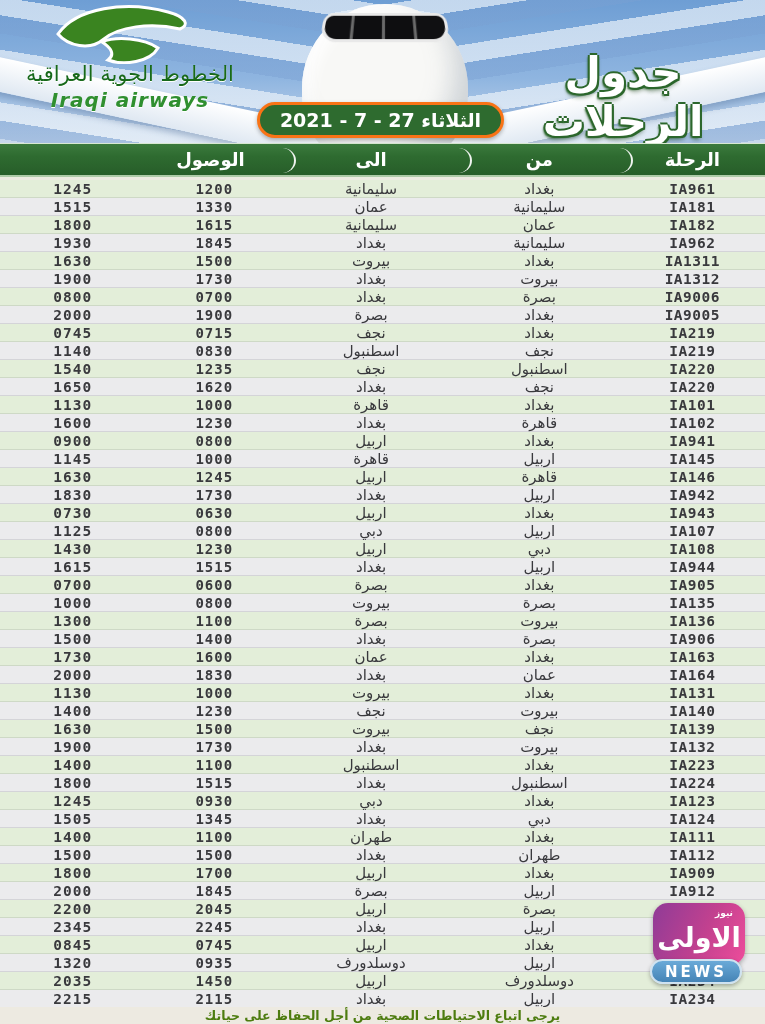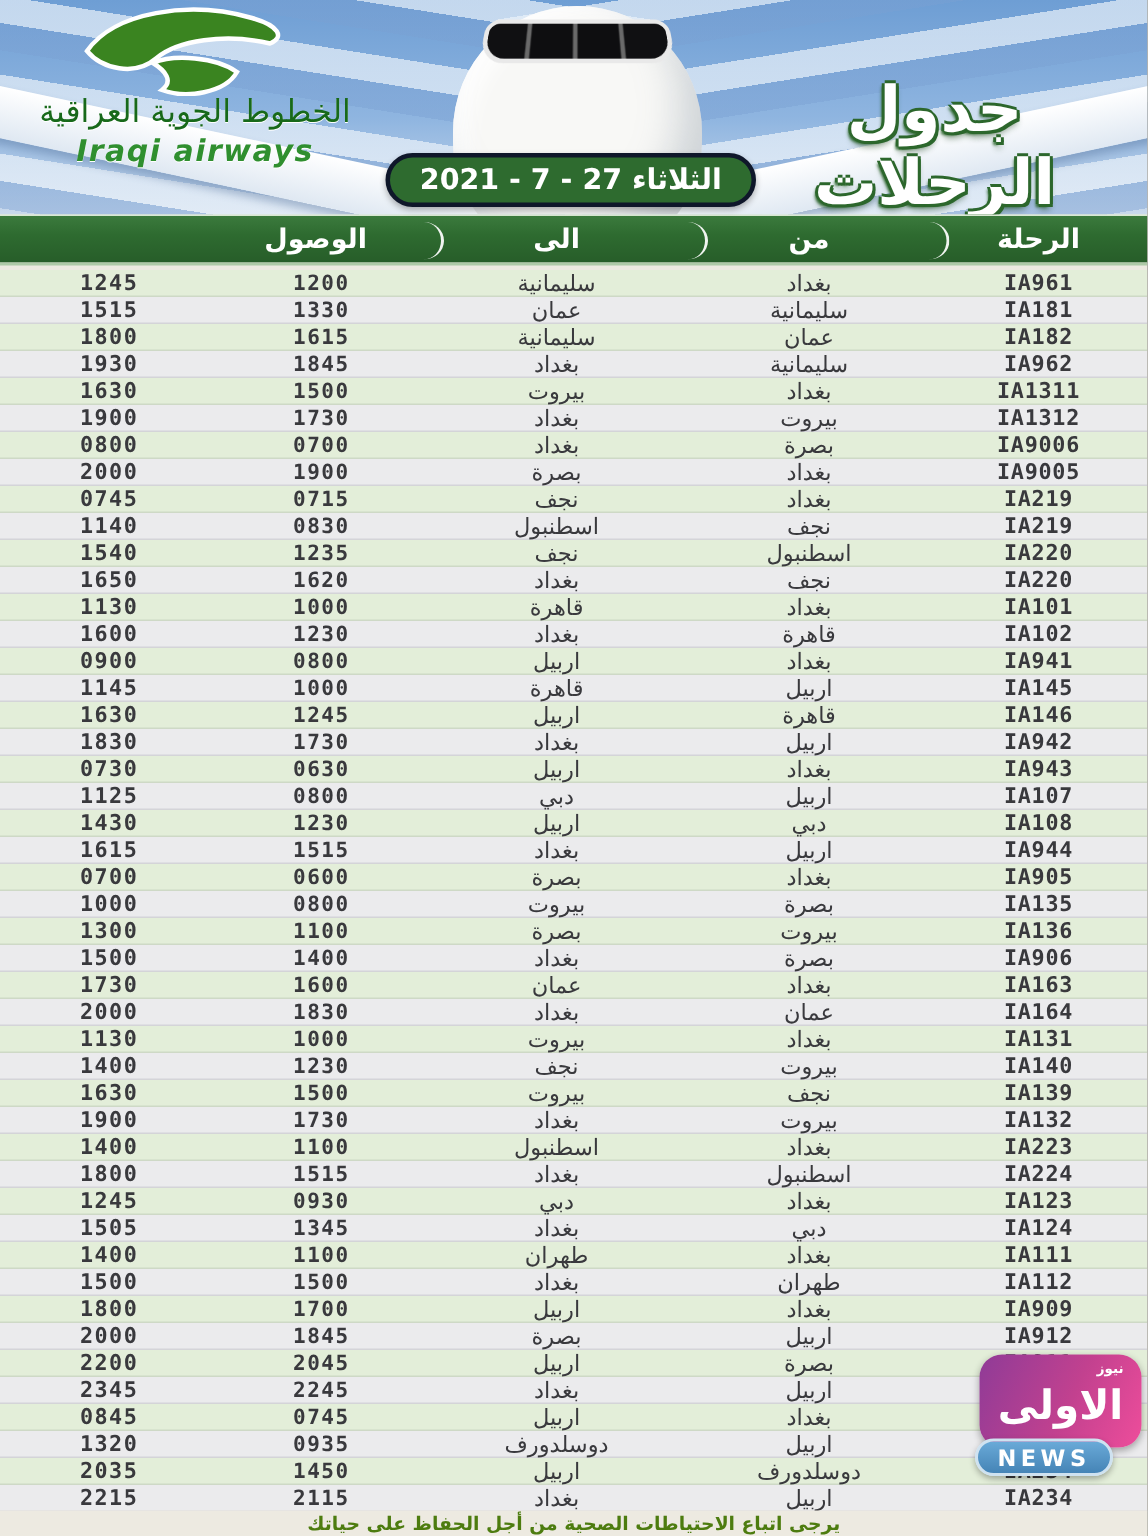--- a/index.html
+++ b/index.html
@@ -27,21 +27,21 @@
           font-size:21px; font-weight:normal; color:#17691a; text-shadow:0 1px 0 #fff; }
   .brand-en { position:absolute; left:6px; top:88px; width:248px; text-align:center;
           font-size:20px; font-weight:bold; letter-spacing:1px; color:#2f8f2f; font-style:italic; text-shadow:0 1px 0 #fff; }
   .bird { position:absolute; left:52px; top:0px; }
 
   .page-title { position:absolute; right:12px; top:48px; width:260px; text-align:center;
           font-size:42px; font-weight:bold; color:#ffffff; direction:rtl;
           text-shadow:-2px 0 0 #2c672c, 2px 0 0 #2c672c, 0 -2px 0 #2c672c, 0 2px 0 #2c672c, 2px 2px 0 #2c672c, -2px 2px 2px #2c672c, 0 4px 4px rgba(20,60,20,.45); }
 
   .date-badge { position:absolute; left:257px; top:102px; width:247px; height:36px; z-index:5;
-          background:#2e6b2f; border:3px solid #0f172a; border-radius:19px;
+          background:#2e6b2f; border:3px solid #f97316; border-radius:19px;
           display:flex; align-items:center; justify-content:center;
           color:#fff; font-size:19px; font-weight:bold; direction:rtl;
           box-shadow:0 2px 4px rgba(0,0,0,.3); }
 
   
   .thead { position:absolute; left:0; top:143px; width:765px; height:34px;
           background:linear-gradient(180deg,#3b7a3d 0%, #2e6b30 40%, #275d29 100%);
           border-top:1px solid #d8e8d2; border-bottom:2px solid #aecaa8;
           display:flex; flex-direction:row; direction:rtl; z-index:2; }
   .hcol { position:relative; display:flex; align-items:center; justify-content:center;
@@ -63,21 +63,21 @@
   .c-departure { width:18%; font-family:"DejaVu Sans Mono", monospace; font-size:14px; font-weight:bold; letter-spacing:1px; }
   .c-arrival   { width:19%; font-family:"DejaVu Sans Mono", monospace; font-size:14.5px; font-weight:bold; letter-spacing:1px; }
 
   
   .footer { position:absolute; left:0; bottom:0; width:765px; height:17px; background:#edeae1;
           display:flex; align-items:center; justify-content:center;
           color:#4d7c0f; font-size:12.5px; font-weight:bold; direction:rtl; z-index:3; }
 
   
   .watermark { position:absolute; left:650px; top:903px; width:92px; height:86px; z-index:6; }
-  .wm-box { position:absolute; left:3px; top:0; width:108px; height:62px; border-radius:15px;
+  .wm-box { position:absolute; left:3px; top:0; width:92px; height:62px; border-radius:15px;
           background:linear-gradient(115deg,#8f3b97 0%, #c2418f 55%, #ee4d9b 100%);
           display:flex; align-items:center; justify-content:center;
           box-shadow:0 2px 5px rgba(0,0,0,.3); }
   .wm-name { color:#fff; font-size:27px; font-weight:bold; margin-top:6px; }
   .wm-tag  { position:absolute; right:12px; top:5px; color:#fff; font-size:9px; font-weight:bold; }
   .wm-news { position:absolute; left:0; top:56px; width:92px; height:25px; border-radius:13px;
           background:linear-gradient(180deg,#6aaad8 0%, #4584b6 100%);
           border:2px solid #cfe2f0;
           display:flex; align-items:center; justify-content:center;
           color:#fff; font-size:15px; font-weight:bold; letter-spacing:3px;

